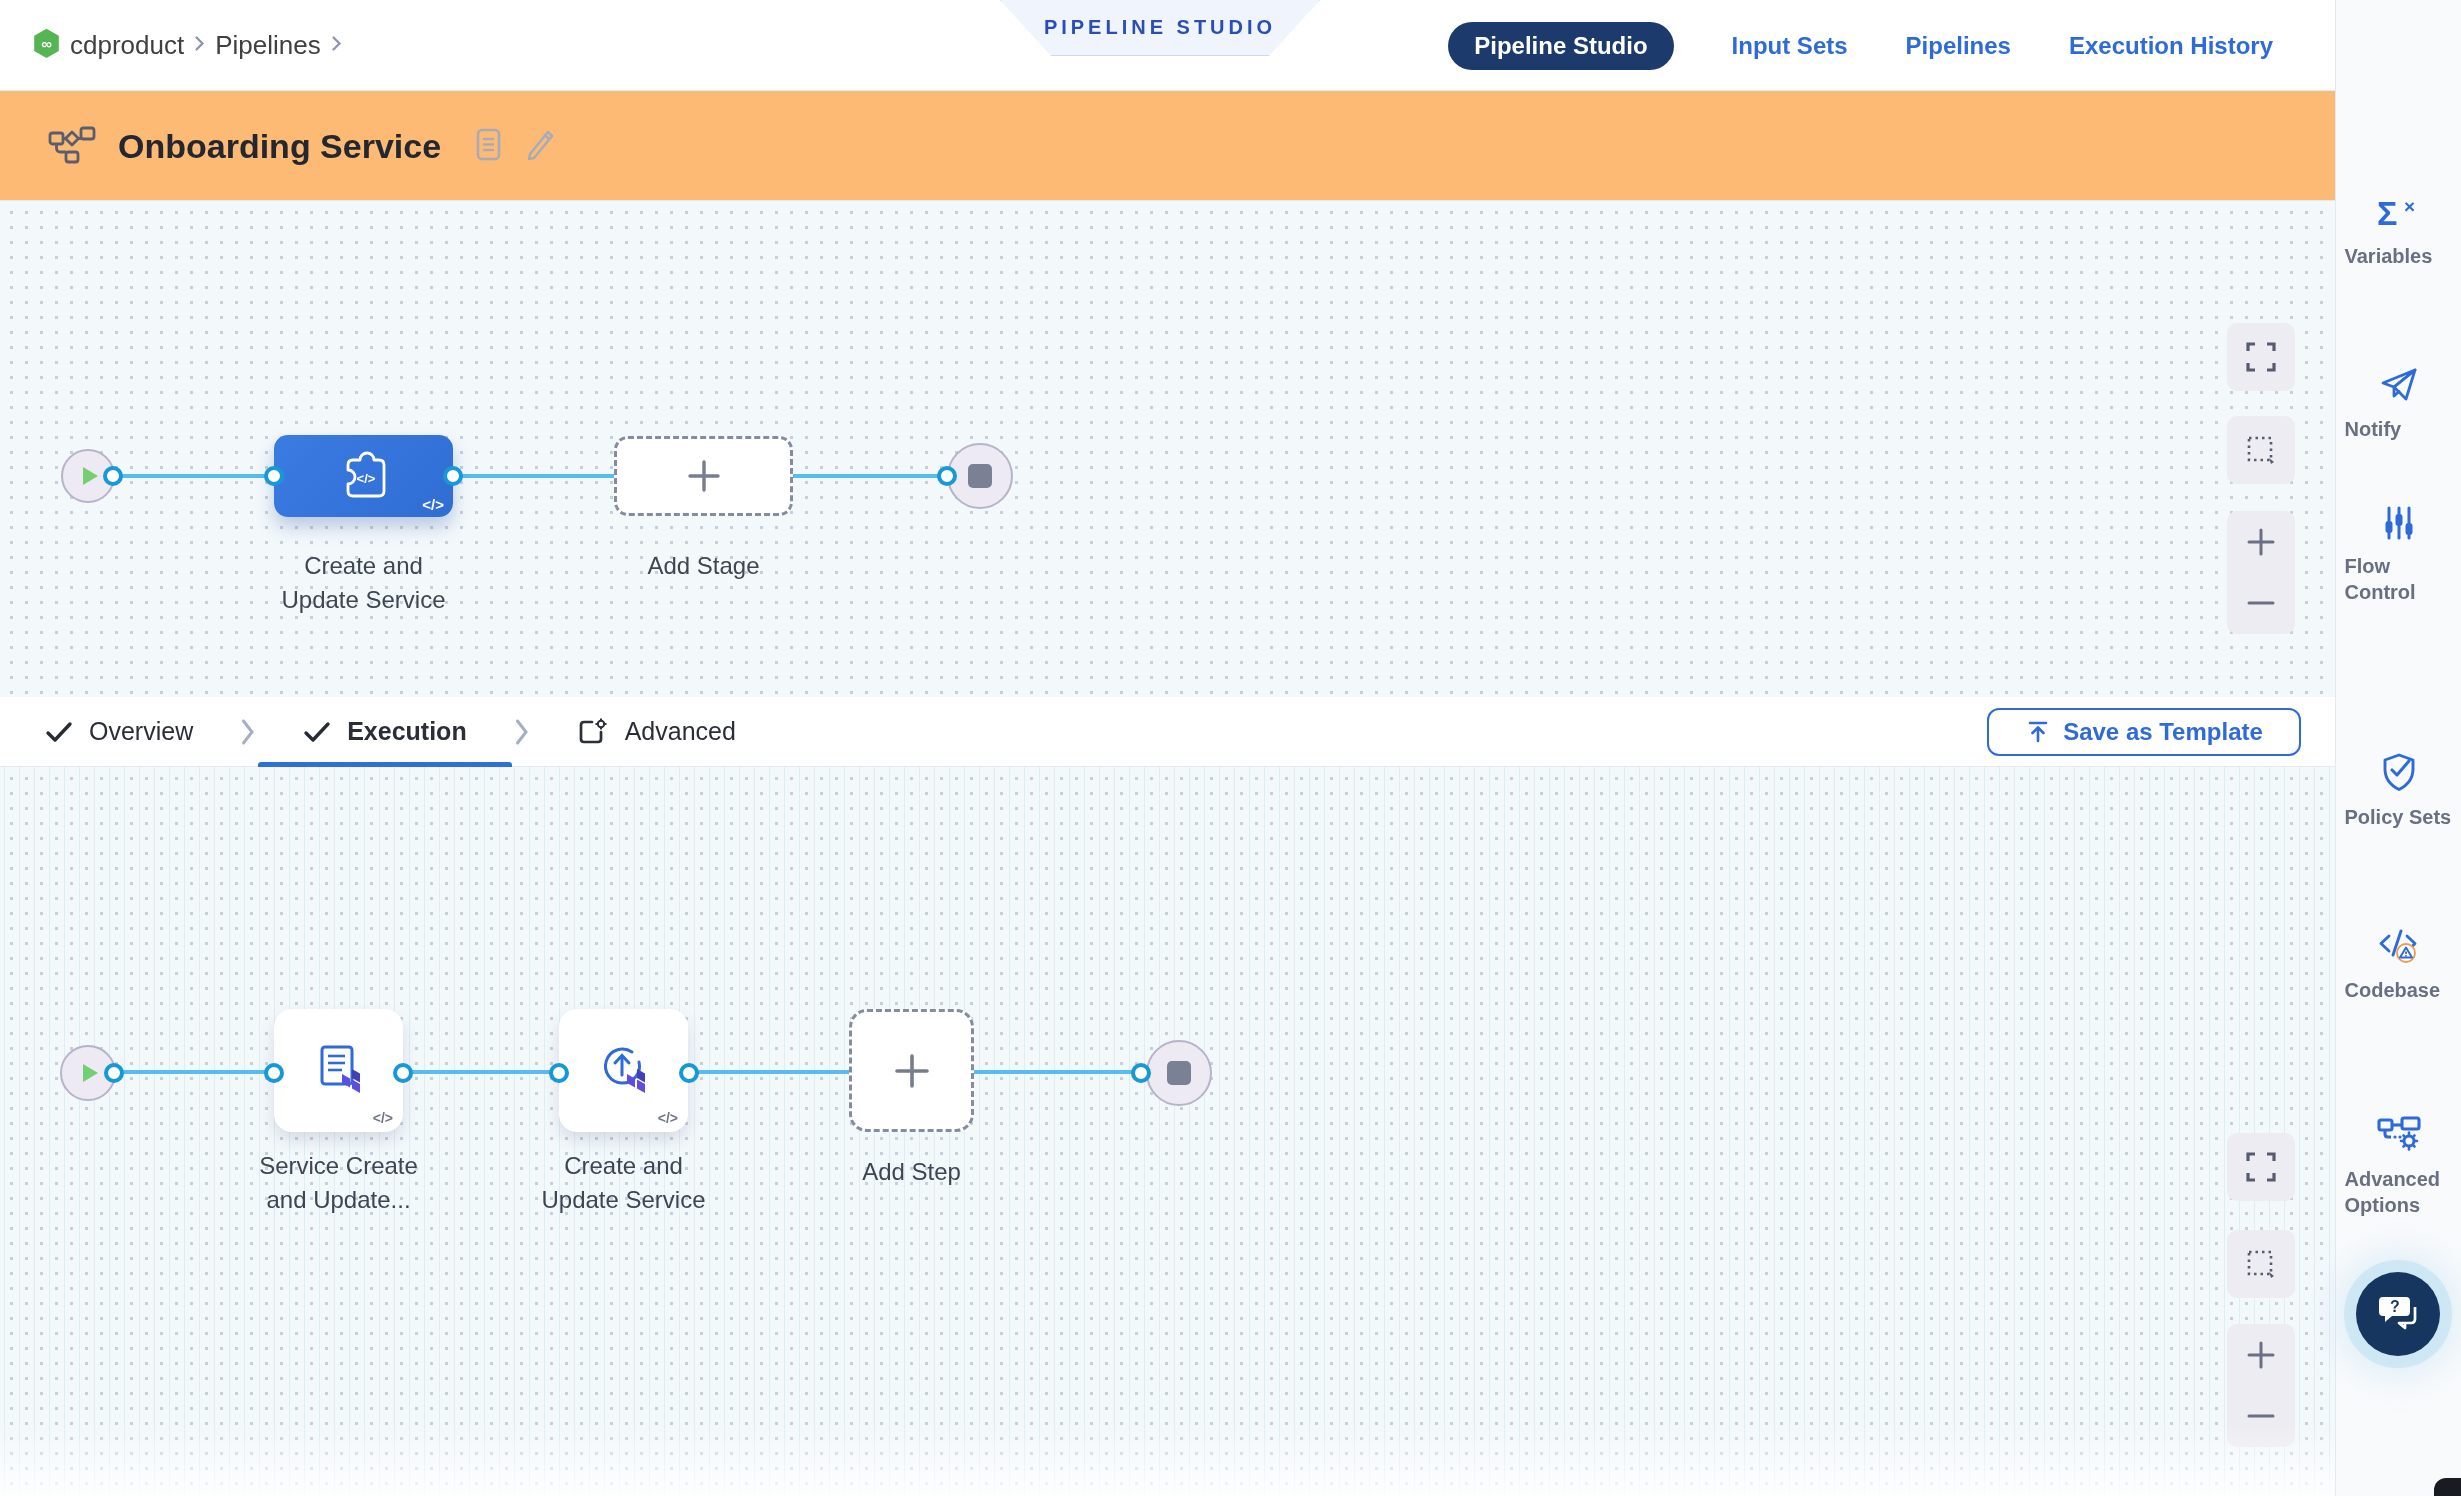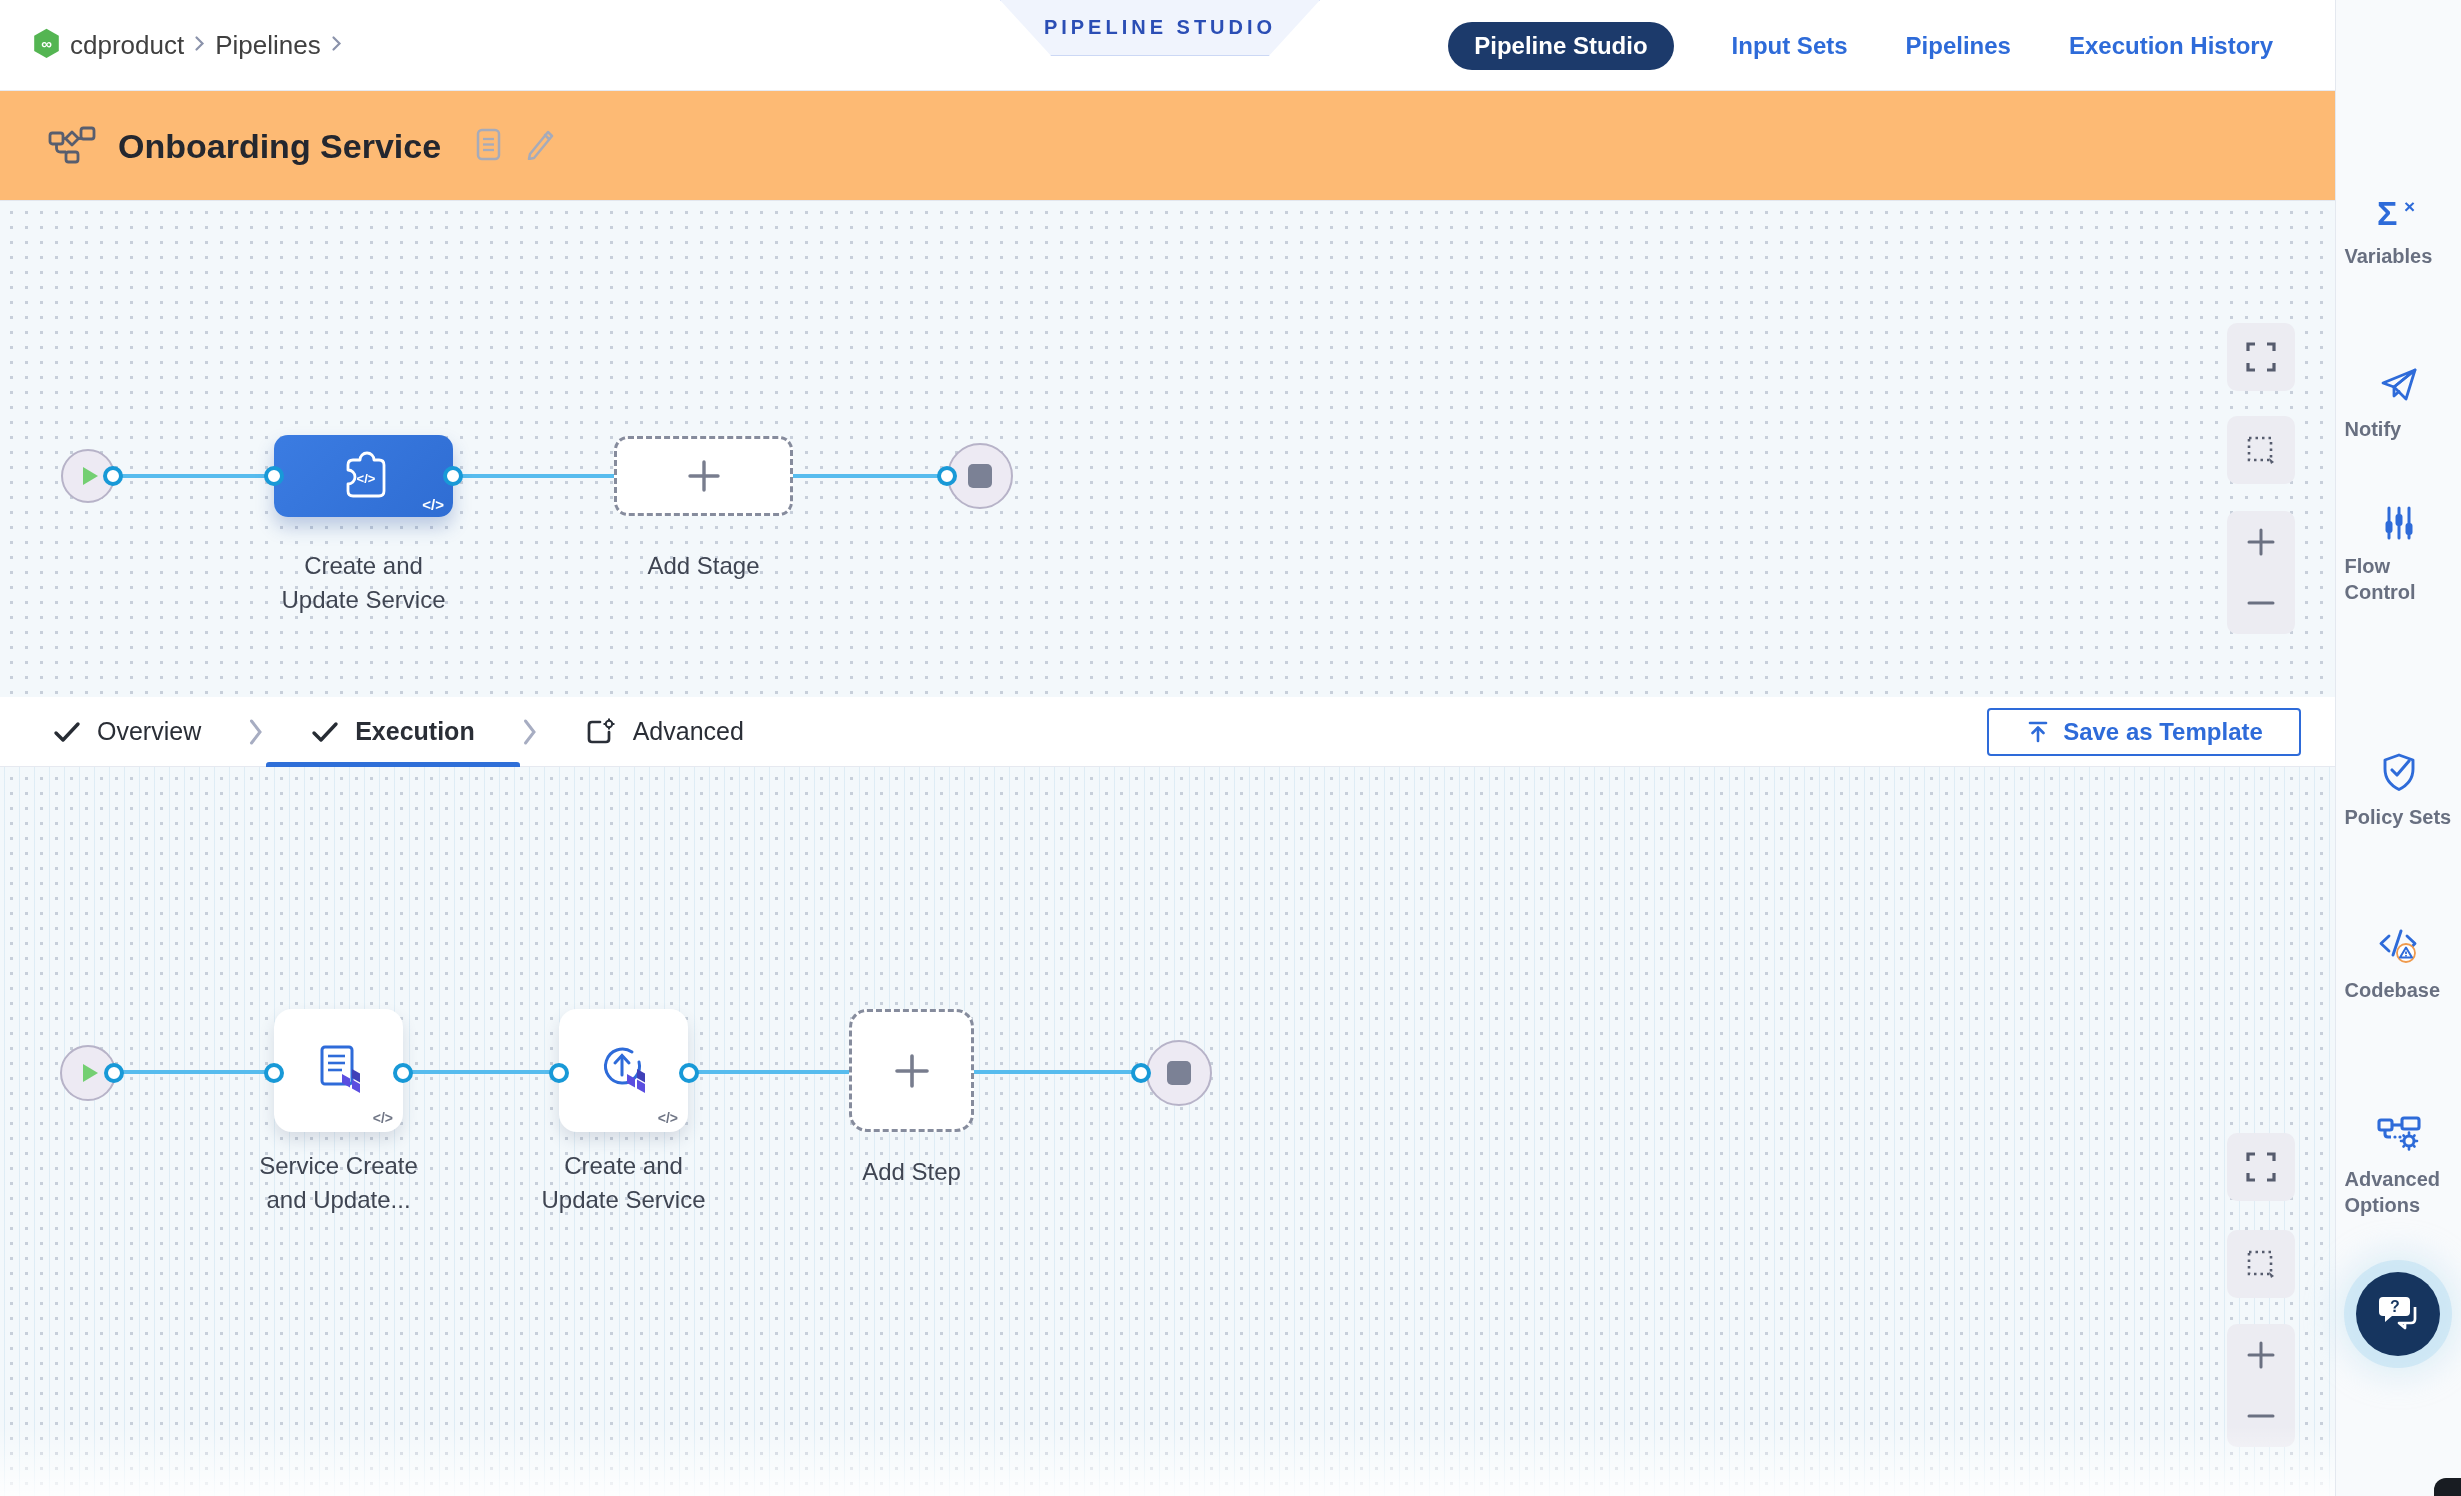--- a/index.html
+++ b/index.html
@@ -73,21 +73,21 @@
   .zoomer > div { display:flex; align-items:center; justify-content:center; width:100%; height:50%; cursor:pointer; }
 
   
   .tabbar { position:relative; height:70px; background:#fff; border-bottom:1px solid #e6e9f0; display:flex; align-items:center; }
   .tab { position:relative; height:70px; display:flex; align-items:center; gap:16px; padding:0 45px; cursor:pointer; }
   .tab-label { font-size:25px; color:#2a2e36; font-weight:500; }
   .tab.active .tab-label { font-weight:bold; }
   .tab-underline { position:absolute; left:0; right:0; bottom:0; height:5px; background:#2f6fd8; border-radius:3px 3px 0 0; }
   .tab-sep { display:flex; align-items:center; padding:0 2px; }
   .tmpl-btn { position:absolute; left:1987px; top:11px; width:314px; height:48px; background:#fff;
-    border:2px solid #2e6bd9; border-radius:4px; color:#2e6bd9; font-size:24px; font-weight:600;
+    border:2px solid #2e6bd9; border-radius:12px; color:#2e6bd9; font-size:24px; font-weight:600;
     display:flex; align-items:center; justify-content:center; gap:12px; }
 
   
   .sidebar { width:126px; position:relative; background:#f8fafc; border-left:1px solid #e4e8ef; }
   .side-item { position:absolute; left:0; width:126px; display:flex; flex-direction:column; align-items:center; gap:12px; cursor:pointer; }
   .side-label { color:#686f80; font-size:20px; font-weight:bold; text-align:left; line-height:26px; width:109px; }
 
   .chat-fab { position:absolute; left:2356px; top:1272px; width:84px; height:84px; border-radius:50%;
     background:#16355f; display:flex; align-items:center; justify-content:center; z-index:9;
     box-shadow:0 0 0 12px rgba(184,222,242,.5), 0 0 30px 22px rgba(184,222,242,.35); cursor:pointer; }
@@ -254,21 +254,21 @@
             </svg>
           </div>
       <div>
             <svg width="32" height="12" viewBox="0 0 32 12">
               <path d="M4 6 H28" stroke="#6a7081" stroke-width="3" stroke-linecap="round"></path>
             </svg>
           </div>
     </div>
   </div>
 
-  <div class="tabbar" style="padding-left:8px;">
+  <div class="tabbar" style="">
     <div class="tab">
       <svg width="28" height="24" viewBox="0 0 28 24">
             <path d="M3 13 L10 20 L25 4" fill="none" stroke="#272c34" stroke-width="3.4" stroke-linecap="round" stroke-linejoin="round"></path>
           </svg>
       <span class="tab-label">Overview</span>
     </div>
     <span class="tab-sep">
           <svg width="16" height="28" viewBox="0 0 16 28">
             <path d="M3.5 3 L12 14 L3.5 25" stroke="#a7adc2" stroke-width="3" fill="none" stroke-linecap="round"></path>
           </svg>

